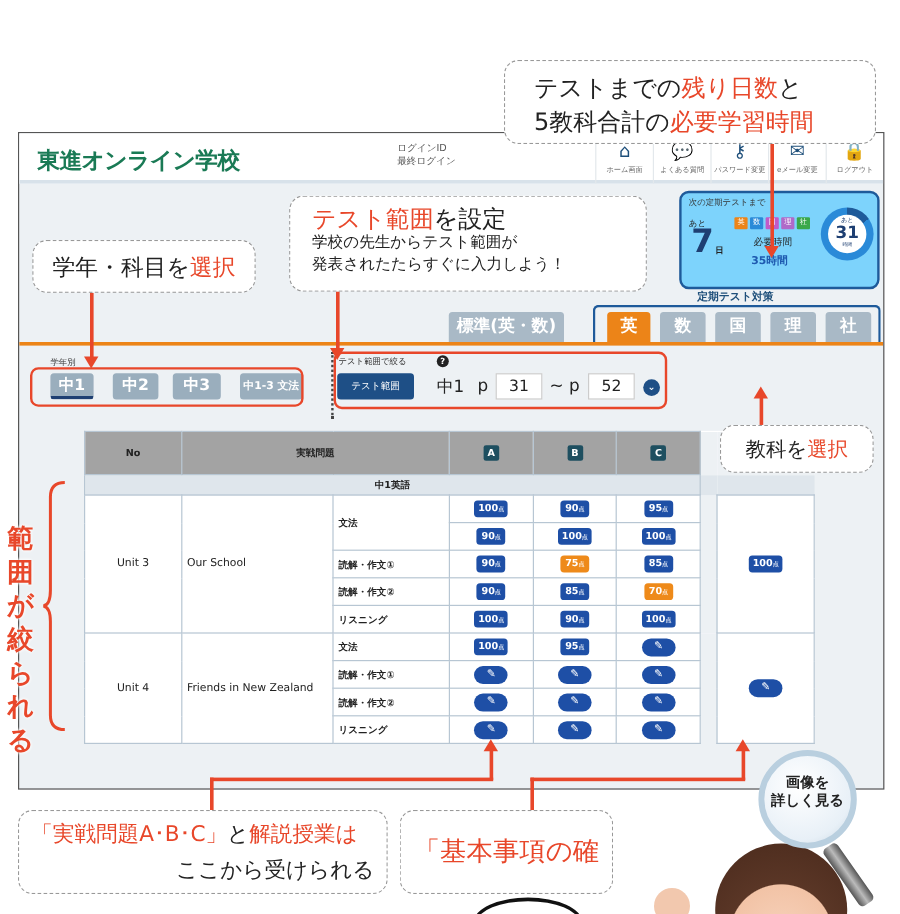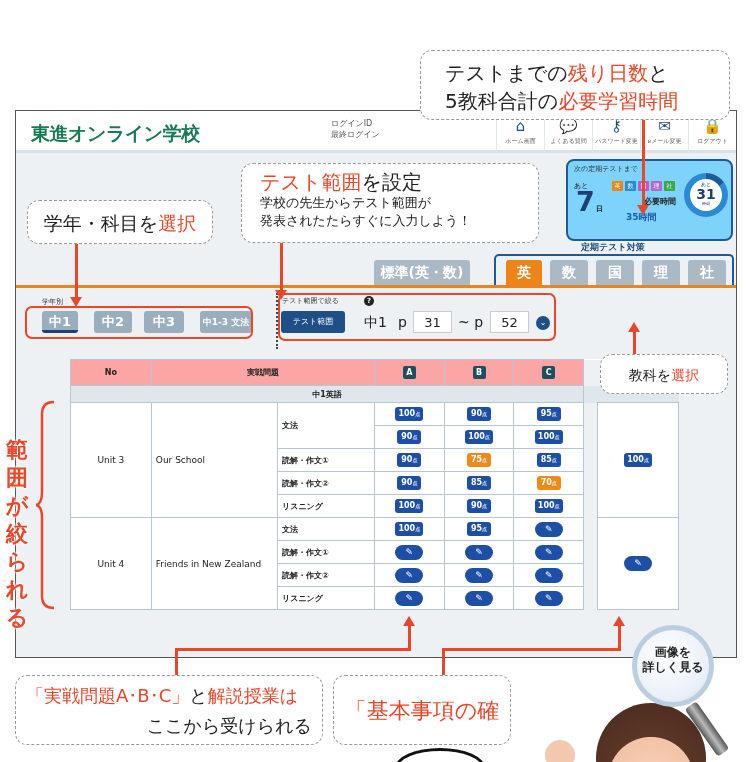--- a/index.html
+++ b/index.html
@@ -61,21 +61,21 @@
   .test-box {
     position: absolute; left: 550px; top: 48px; width: 167px; height: 82px;
     background: #7dd3fc; border: 2px solid #1e5a9a; border-radius: 8px;
   }
   .test-box .ttl { position: absolute; left: 6px; top: 3px; font-size: 7px; color: #333; }
   .test-box .ato { position: absolute; left: 6px; top: 20px; font-size: 7px; }
   .test-box .days { position: absolute; left: 8px; top: 25px; font-size: 27px; font-weight: bold; color: #1e3f72; }
   .test-box .nichi { position: absolute; left: 28px; top: 43px; font-size: 7px; font-weight: bold; }
   .subj-chips { position: absolute; left: 44px; top: 20px; display: flex; gap: 2px; }
   .chip { width: 11px; height: 10px; font-size: 6px; color: #fff; text-align: center; line-height: 10px; border-radius: 1px; }
-  .test-box .need { position: absolute; left: 76px; top: 35px; font-size: 8px; font-weight: bold; }
+  .test-box .need { position: absolute; left: 60px; top: 35px; font-size: 8px; font-weight: normal; }
   .test-box .hrs { position: absolute; left: 58px; top: 50px; font-size: 9px; font-weight: bold; color: #1e5ab0; }
   .donut {
     position: absolute; left: 116px; top: 12px; width: 44px; height: 44px; border-radius: 50%;
     background: conic-gradient(#1e5a9a 0deg 55deg, #2a8ad8 55deg 360deg);
   }
   .donut-inner {
     position: absolute; left: 6px; top: 6px; width: 32px; height: 32px; border-radius: 50%;
     background: #fff; text-align: center;
   }
   .donut-inner .a { font-size: 5px; line-height: 6px; margin-top: 2px; color:#1e3f72; }
@@ -124,21 +124,21 @@
     position: absolute; left: 520px; top: 205px; width: 14px; height: 14px; border-radius: 50%;
     background: #1e4f86; color: #fff; font-size: 8px; text-align: center; line-height: 14px; cursor: pointer;
   }
 
   
   table.main {
     position: absolute; left: 54px; top: 248px; width: 609px; border-collapse: collapse; background: #fff;
     font-size: 9px;
   }
   table.main td, table.main th { border: 1px solid #b7c6d3; }
-  table.main th { background: #fca5a5; height: 26px; font-weight: bold; font-size: 8px; }
+  table.main th { background: #a3a3a3; height: 36px; font-weight: bold; font-size: 8px; }
   .letter-badge {
     display: inline-block; width: 13px; height: 13px; background: #1e4f60; color: #fff; border-radius: 2px;
     font-size: 8px; line-height: 13px; text-align: center;
   }
   .sect-row td { background: #dfe6ec; text-align: center; height: 17px; font-size: 8px; font-weight: bold; }
   td.unit { text-align: center; width: 80px; }
   td.title { padding-left: 4px; width: 125px; }
   td.cat { padding-left: 4px; width: 96px; font-size: 8px; font-weight: bold; }
   td.score { text-align: center; width: 69px; height: 23px; }
   .badge {
@@ -368,21 +368,21 @@
 <div class="arrow-down" style="left:70px; top:297px;"></div>
 
 <div class="callout" style="left:241px; top:163px; width:298px; height:80px; padding:6px 0 0 18px;">
   <div style="font-size:20px; line-height:24px;"><span class="red">テスト範囲</span><span>を設定</span></div>
   <div style="font-size:13px; line-height:18px;">学校の先生からテスト範囲が</div>
   <div style="font-size:13px; line-height:18px;">発表されたたらすぐに入力しよう！</div>
 </div>
 <div class="line-v" style="left:280px; top:243px; height:50px;"></div>
 <div class="arrow-down" style="left:275px; top:290px;"></div>
 
-<div class="callout" style="left:600px; top:354px; width:128px; height:40px; font-size:14px; line-height:40px; text-align:center;">
+<div class="callout" style="left:600px; top:354px; width:128px; height:40px; font-size:17px; line-height:40px; text-align:center;">
   <span>教科を</span><span class="red">選択</span>
 </div>
 <div class="line-v" style="left:633px; top:330px; height:25px;"></div>
 <div class="arrow-up" style="left:628px; top:322px;"></div>
 
 <div class="vert-text">
   <span>範囲が絞られる</span>
 </div>
 <svg class="brace" viewBox="0 0 20 210">
   <path d="M18 2 Q6 2 6 14 L6 92 Q6 104 0 105 Q6 106 6 118 L6 196 Q6 208 18 208" fill="none" stroke="#e8472a" stroke-width="2.5"></path>

